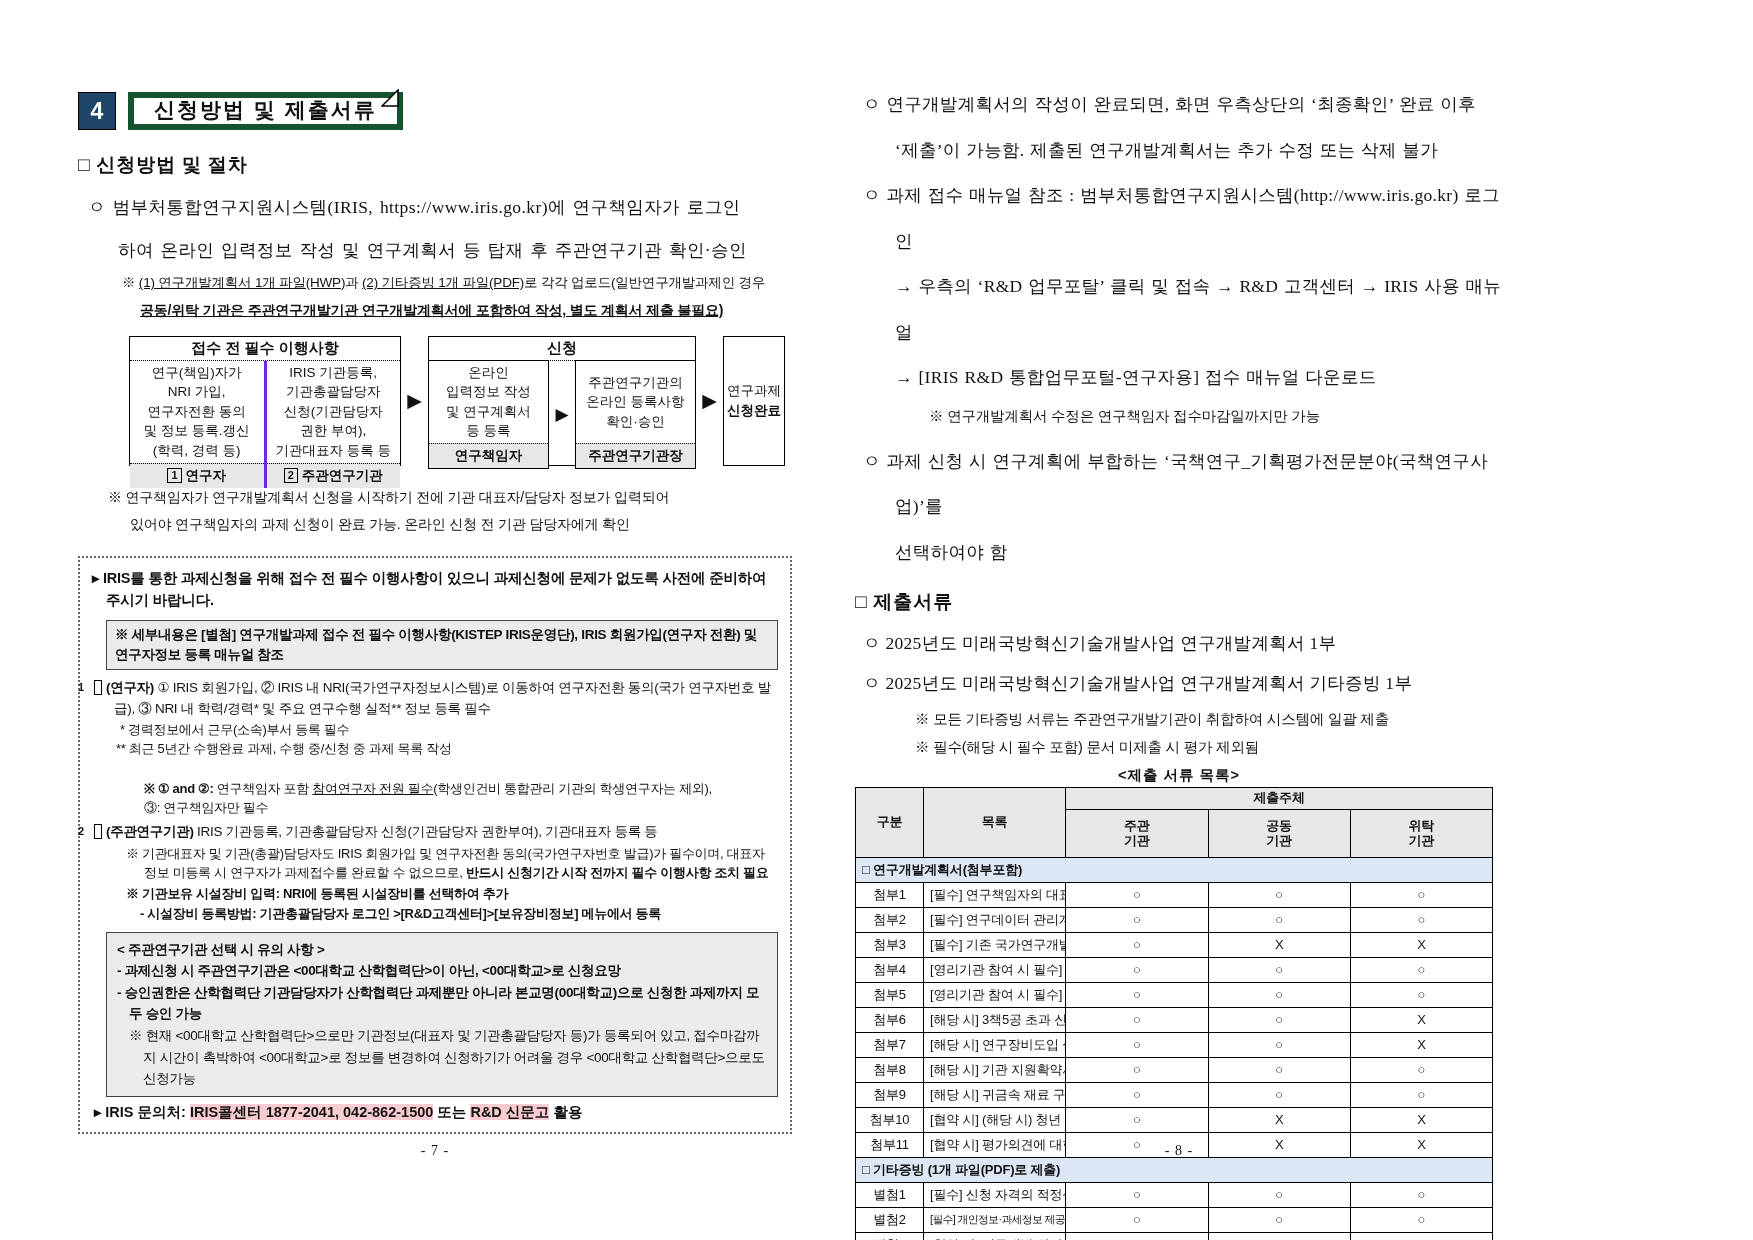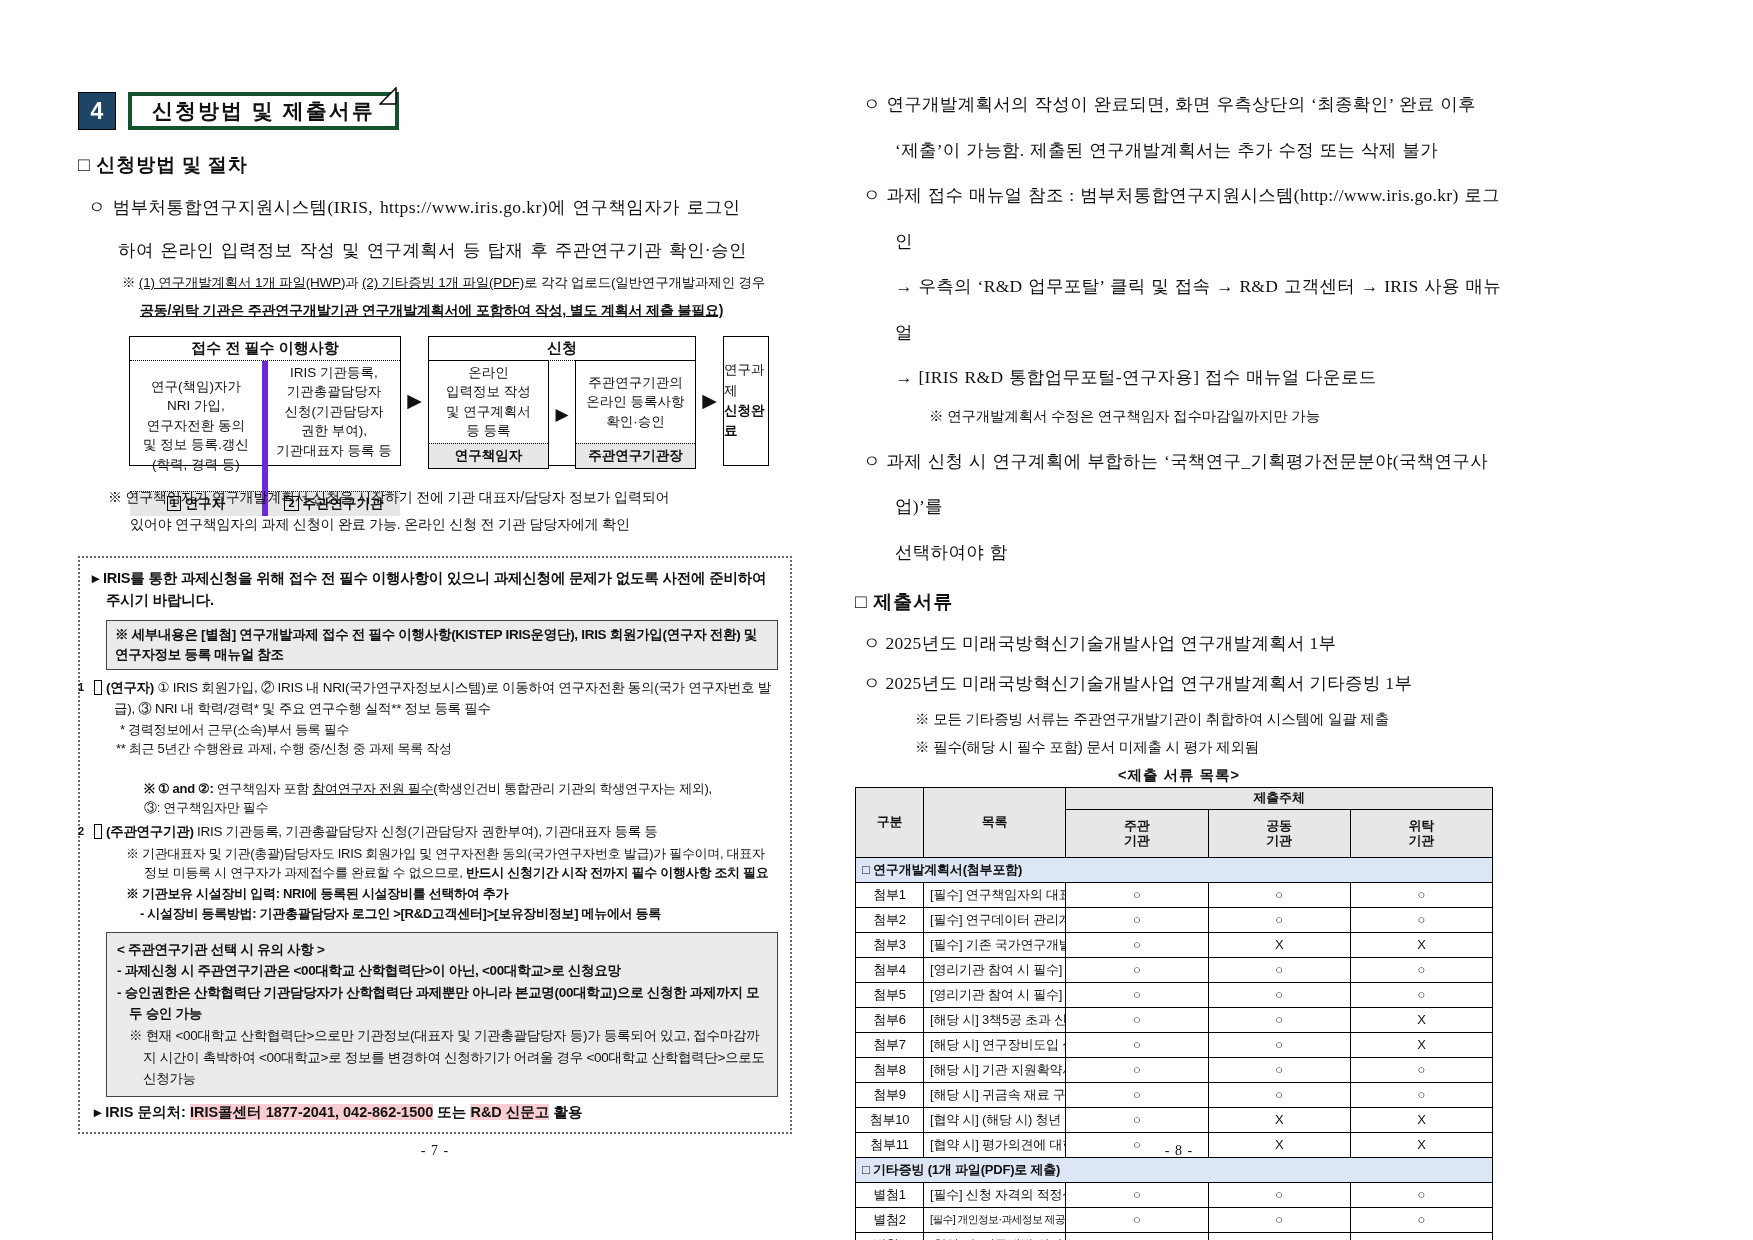--- a/index.html
+++ b/index.html
@@ -14,22 +14,22 @@
 
   
   .page-left{position:absolute;left:78px;top:92px;width:714px;}
   .title-row{display:flex;align-items:stretch;height:38px;}
   .sec-badge{
     width:38px;height:38px;background:var(--badge-bg);color:#fff;border:1px solid #000;
     font-weight:bold;font-size:23px;display:flex;align-items:center;justify-content:center;
     box-sizing:border-box;
   }
   .sec-titlebox{
-    position:relative;margin-left:12px;border:4px solid #14532d;background:#fff;
-    display:flex;align-items:center;padding:0 20px;font-weight:bold;font-size:21px;
+    position:relative;margin-left:12px;border:6px solid #14532d;background:#fff;
+    display:flex;align-items:flex-end;padding:0 20px;font-weight:bold;font-size:21px;
     letter-spacing:2px;box-sizing:border-box;
   }
   .fold{position:absolute;top:-9px;right:-2px;}
 
   .h-square{font-size:19px;font-weight:bold;margin:22px 0 0 0;letter-spacing:1px;
     font-family:"Liberation Serif",serif;}
 
   .serif-bullet{
     font-family:"Liberation Serif",serif;font-size:17.5px;line-height:2.45;
     letter-spacing:.4px;word-spacing:2px;text-align:justify;
@@ -37,28 +37,28 @@
   }
   .note-line{font-size:13.5px;margin:2px 0 0 44px;letter-spacing:-0.2px;}
   .note-line2{font-size:14px;font-weight:bold;text-decoration:underline;margin:10px 0 0 62px;letter-spacing:-0.2px;}
 
   
   .flow{display:flex;align-items:stretch;margin:16px 0 0 14px;height:130px;}
   .fgroup{border:1.5px solid #000;display:flex;flex-direction:column;box-sizing:border-box;}
   .fgroup-hd{border-bottom:1px dotted #000;text-align:center;font-weight:bold;font-size:15px;padding:2px 0;}
   .fgroup-body{display:flex;flex:1;}
   .fcol{display:flex;flex-direction:column;flex:1;}
-  .fcol + .fcol{border-left:6px solid #6d28d9;gap:28px;}
+  .fcol + .fcol{border-left:3px solid #6d28d9;}
   .fcol-body{flex:1;font-size:13.5px;text-align:center;display:flex;align-items:center;justify-content:center;padding:2px 1px;line-height:1.45;}
   .fcol-foot{border-top:1px dotted #000;background:var(--cell-gray);font-weight:bold;font-size:13.5px;text-align:center;padding:3px 0;}
   .inner-gap{width:26px;display:flex;align-items:center;justify-content:center;font-size:17px;}
   .flow-arrow{width:27px;display:flex;align-items:center;justify-content:center;font-size:19px;}
   .fg2 .fcol{border:1px solid #000;}
   .fg2 .fgroup-body{margin:-1px;}
-  .final-box{border:1.5px solid #000;width:46px;display:flex;flex-direction:column;align-items:center;justify-content:center;font-size:13.5px;line-height:1.5;box-sizing:border-box;}
+  .final-box{border:1.5px solid #000;width:62px;display:flex;flex-direction:column;align-items:center;justify-content:center;font-size:13.5px;line-height:1.5;box-sizing:border-box;}
   .numbox{display:inline-block;border:1px solid #000;font-size:11px;line-height:13px;padding:0 3px;margin-right:4px;font-weight:bold;vertical-align:1px;}
 
   .flow-note{font-size:14px;margin:18px 0 0 30px;line-height:1.95;letter-spacing:-0.2px;padding-left:22px;text-indent:-22px;}
 
   
   .iris-box{border:2px dotted #666;margin-top:18px;padding:10px 12px 8px 12px;box-sizing:border-box;}
   .iris-intro{font-weight:bold;font-size:14.5px;line-height:1.5;padding-left:14px;text-indent:-14px;letter-spacing:-0.2px;}
   .gray-note{border:1px solid #444;background:var(--gray-box);font-weight:bold;font-size:13.5px;
     margin:8px 0 8px 14px;padding:4px 8px;line-height:1.5;letter-spacing:-0.3px;}
   .item-p{font-size:13.5px;line-height:1.55;margin:4px 0 0 2px;padding-left:20px;text-indent:-20px;letter-spacing:-0.3px;}

